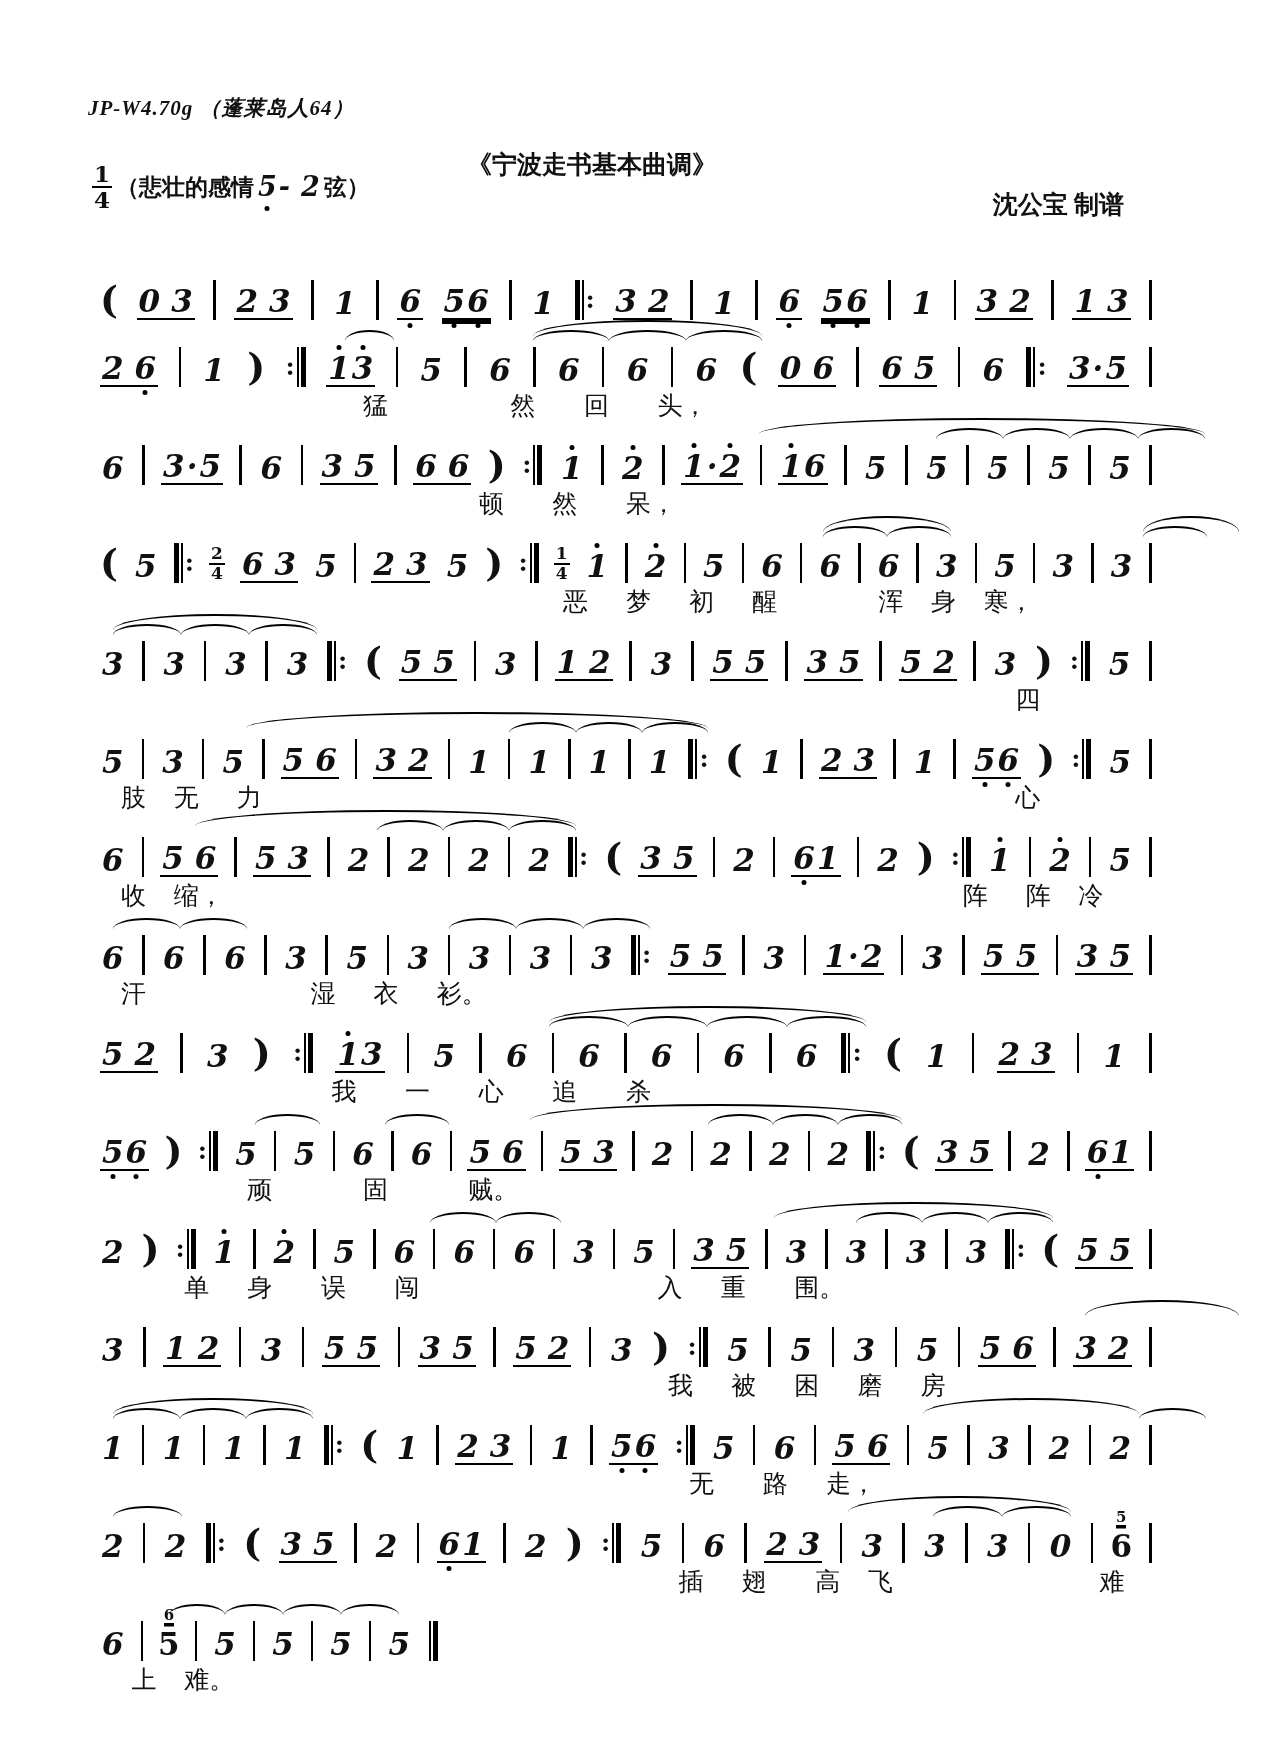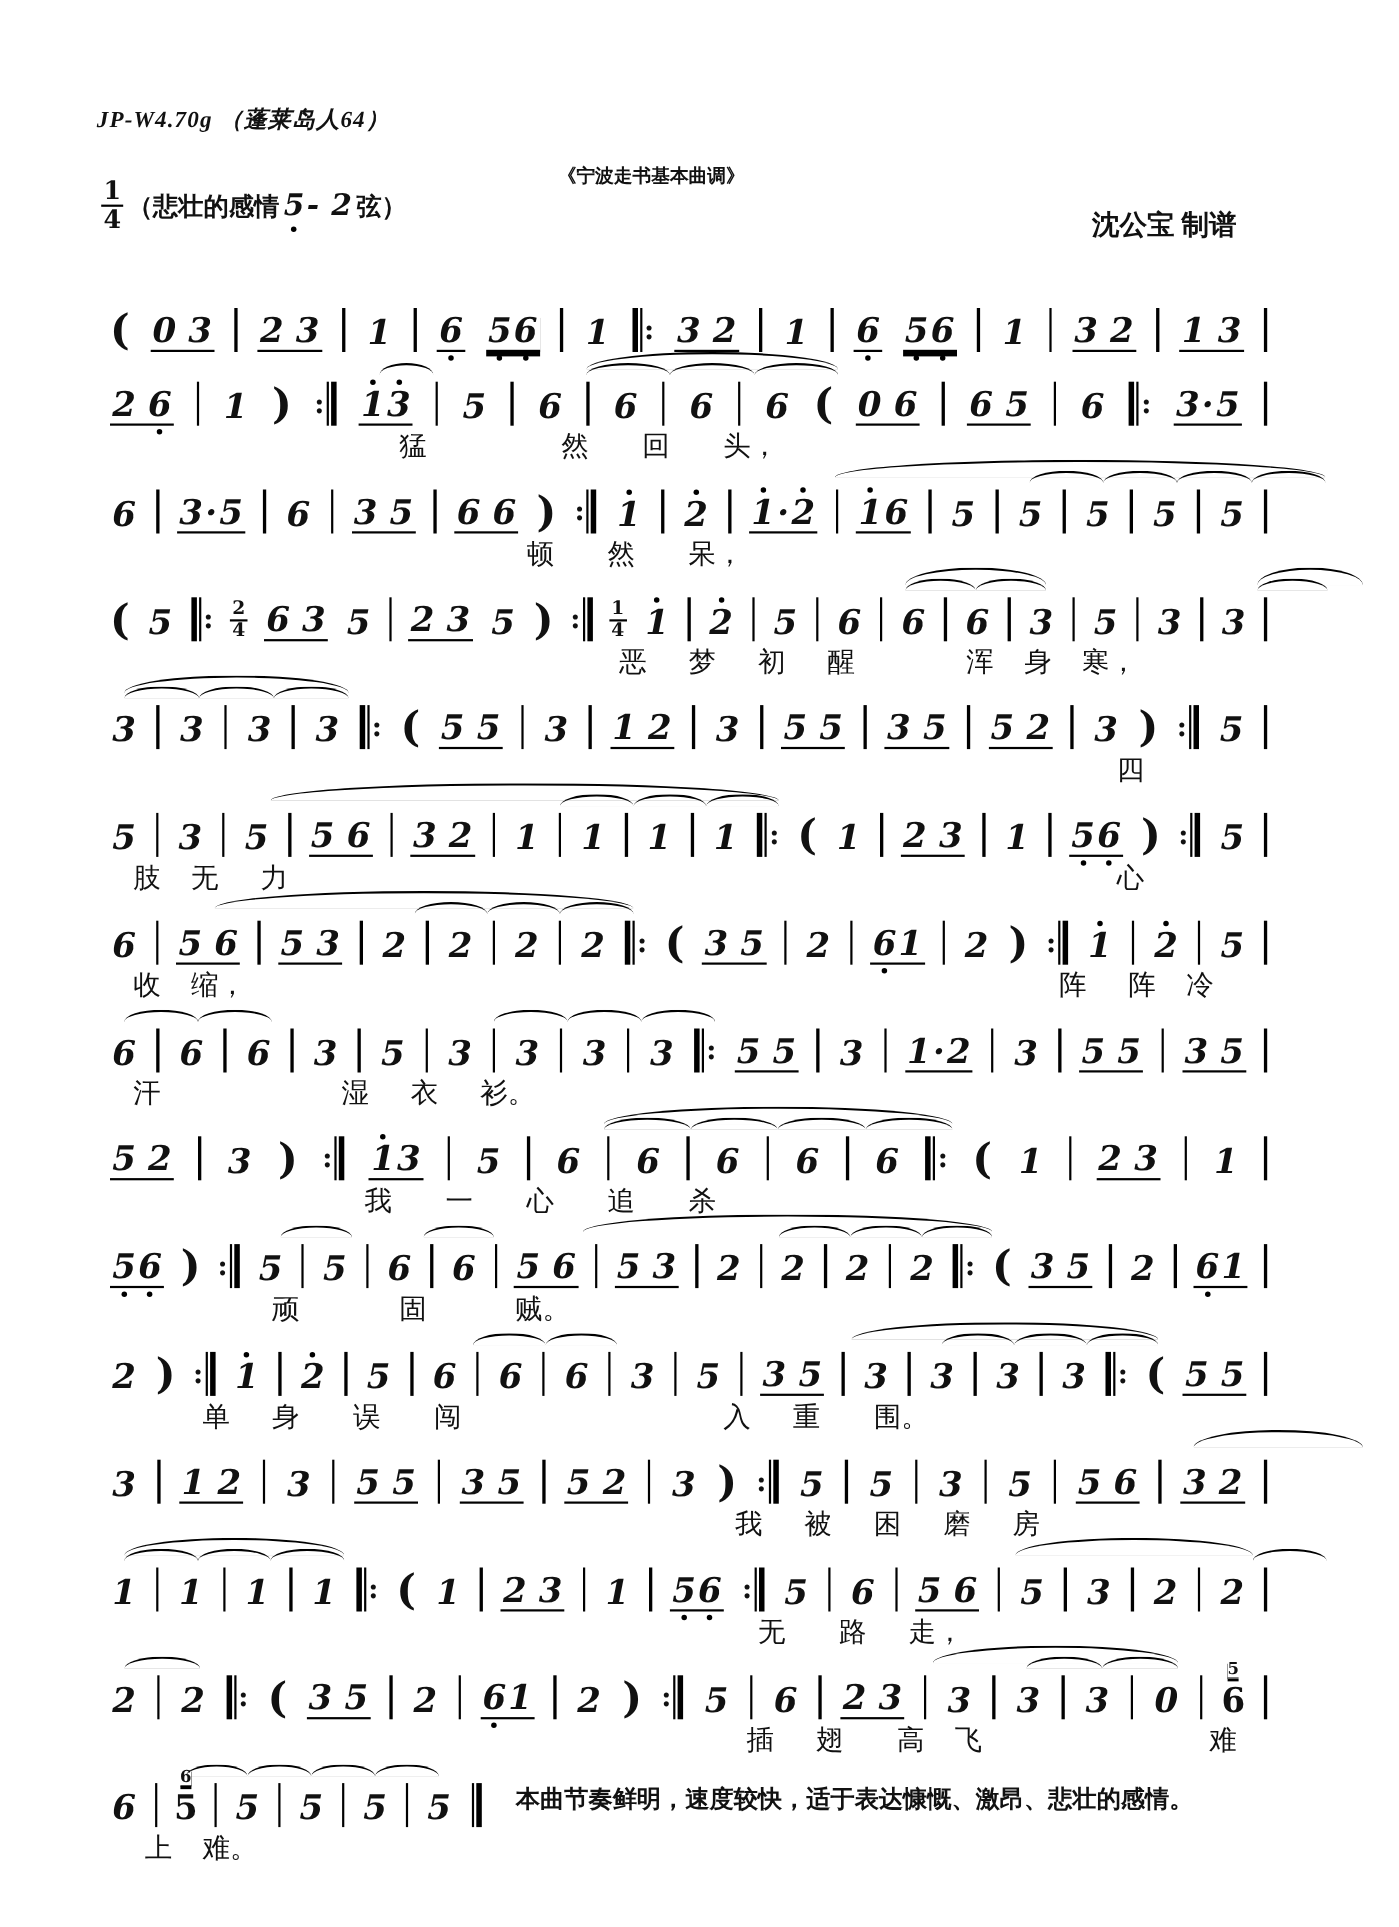--- a/index.html
+++ b/index.html
@@ -7,21 +7,21 @@
     font-family:"Liberation Serif", serif; color:#111; }
   .sheet { width:1184px; height:1752px; padding-top:52px; }
 
   
   .header { position:relative; height:198px; }
   .tag { position:absolute; left:88px; top:42px; font-style:italic; font-weight:bold;
          font-size:21px; letter-spacing:1px; }
   .title { position:absolute; left:0; right:0; top:18px; text-align:center;
            font-size:56px; font-weight:bold; letter-spacing:38px; text-indent:38px; }
   .subtitle { position:absolute; left:0; right:0; top:96px; text-align:center;
-              font-size:17px; font-weight:bold; }
+              font-size:25px; font-weight:bold; }
   .imprint { position:absolute; left:0; right:0; top:132px; text-align:center;
              font-size:24px; font-weight:bold; }
   .composer { position:absolute; right:60px; top:136px; font-size:25px; font-weight:bold; }
   .meter-row { position:absolute; left:92px; top:110px; display:flex; align-items:center; }
   .ts { display:inline-flex; flex-direction:column; align-items:center;
         font-weight:bold; font-size:17px; line-height:1.05; font-family:"DejaVu Serif",serif; }
   .ts .den { border-top:2px solid #000; padding:0 2px; }
   .ts.big { font-size:23px; margin-right:4px; }
   .tune-pre,.tune-suf { font-size:23px; font-weight:bold; }
   .tune-notes { margin:0 2px; }
@@ -1305,21 +1305,20 @@
             <i class="dg">5</i>
           </span>
           <div class="bar"></div>
           <span class="note">
             <i class="dg">5</i>
           </span>
           <span class="rep">
             <i class="thin"></i>
             <i class="thick"></i>
           </span>
-          <div class="annot">本曲节奏鲜明，速度较快，适于表达慷慨、激昂、悲壮的感情。</div>
           <div class="arc" style="left: 69px; width: 56px;"></div>
           <div class="arc" style="left: 125px; width: 58px;"></div>
           <div class="arc" style="left: 183px; width: 58px;"></div>
           <div class="arc" style="left: 241px; width: 58px;"></div>
         </div>
         <div class="lyr">
           <span style="left: 3%;">上</span>
           <span style="left: 8%;">难。</span>
         </div>
       </div>

